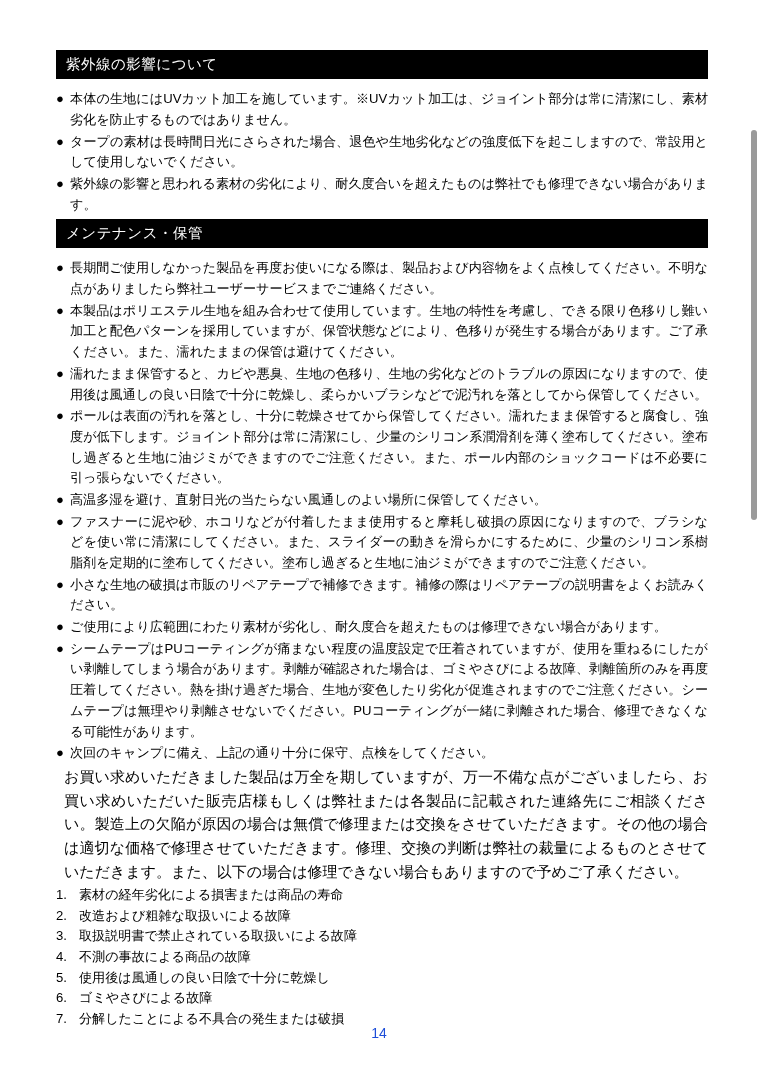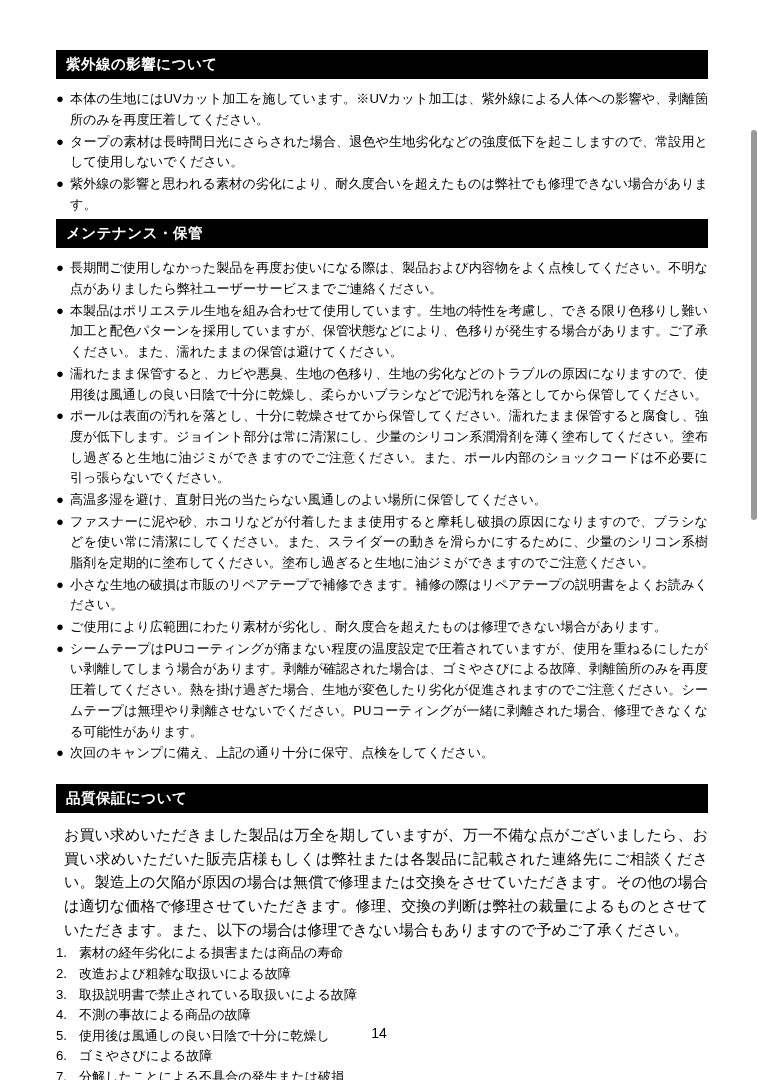--- a/index.html
+++ b/index.html
@@ -22,21 +22,21 @@
   }
   .page-inner {
     position: absolute;
     left: 56px;
     top: 50px;
     width: 652px;
   }
   .section-header {
     background: #000000;
     color: #ffffff;
-    font-weight: bold;
+    font-weight: normal;
     font-size: 14.5px;
     letter-spacing: 0.5px;
     padding: 5px 16px 6px 10px;
     margin: 0 0 10px 0;
     line-height: 1.25;
   }
   .section-header.second { margin-top: 4px; }
   .section-header.third { margin-top: 20px; }
 
   .bullet-list {
@@ -80,21 +80,21 @@
     width: 23px;
     flex: 0 0 23px;
   }
   .page-number {
     position: absolute;
     left: 0;
     right: 0;
     bottom: 39px;
     text-align: center;
     font-size: 14px;
-    color: #000000;
+    color: #1d4ed8;
   }
   .scrollbar {
     position: absolute;
     right: 0;
     top: 0;
     width: 8px;
     height: 1080px;
     background: transparent;
   }
   .scrollbar .thumb {
@@ -108,40 +108,39 @@
   }
 </style>
 </head>
 <body>
 
 <div class="page">
   <div class="page-inner">
 
     <div class="section-header">紫外線の影響について</div>
     <ul class="bullet-list">
-      <li><span class="dot">●</span><span>本体の生地にはUVカット加工を施しています。※UVカット加工は、紫外線による人体への影響や、剥離箇所のみを再度圧着してください。</span></li>
+      <li><span class="dot">●</span><span>本体の生地にはUVカット加工を施しています。※UVカット加工は、ジョイント部分は常に清潔にし、素材劣化を防止するものではありません。</span></li>
       <li><span class="dot">●</span><span>タープの素材は長時間日光にさらされた場合、退色や生地劣化などの強度低下を起こしますので、常設用として使用しないでください。</span></li>
       <li><span class="dot">●</span><span>紫外線の影響と思われる素材の劣化により、耐久度合いを超えたものは弊社でも修理できない場合があります。</span></li>
     </ul>
 
     <div class="section-header second">メンテナンス・保管</div>
     <ul class="bullet-list">
       <li><span class="dot">●</span><span>長期間ご使用しなかった製品を再度お使いになる際は、製品および内容物をよく点検してください。不明な点がありましたら弊社ユーザーサービスまでご連絡ください。</span></li>
       <li><span class="dot">●</span><span>本製品はポリエステル生地を組み合わせて使用しています。生地の特性を考慮し、できる限り色移りし難い加工と配色パターンを採用していますが、保管状態などにより、色移りが発生する場合があります。ご了承ください。また、濡れたままの保管は避けてください。</span></li>
       <li><span class="dot">●</span><span>濡れたまま保管すると、カビや悪臭、生地の色移り、生地の劣化などのトラブルの原因になりますので、使用後は風通しの良い日陰で十分に乾燥し、柔らかいブラシなどで泥汚れを落としてから保管してください。</span></li>
       <li><span class="dot">●</span><span>ポールは表面の汚れを落とし、十分に乾燥させてから保管してください。濡れたまま保管すると腐食し、強度が低下します。ジョイント部分は常に清潔にし、少量のシリコン系潤滑剤を薄く塗布してください。塗布し過ぎると生地に油ジミができますのでご注意ください。また、ポール内部のショックコードは不必要に引っ張らないでください。</span></li>
       <li><span class="dot">●</span><span>高温多湿を避け、直射日光の当たらない風通しのよい場所に保管してください。</span></li>
       <li><span class="dot">●</span><span>ファスナーに泥や砂、ホコリなどが付着したまま使用すると摩耗し破損の原因になりますので、ブラシなどを使い常に清潔にしてください。また、スライダーの動きを滑らかにするために、少量のシリコン系樹脂剤を定期的に塗布してください。塗布し過ぎると生地に油ジミができますのでご注意ください。</span></li>
       <li><span class="dot">●</span><span>小さな生地の破損は市販のリペアテープで補修できます。補修の際はリペアテープの説明書をよくお読みください。</span></li>
       <li><span class="dot">●</span><span>ご使用により広範囲にわたり素材が劣化し、耐久度合を超えたものは修理できない場合があります。</span></li>
       <li><span class="dot">●</span><span>シームテープはPUコーティングが痛まない程度の温度設定で圧着されていますが、使用を重ねるにしたがい剥離してしまう場合があります。剥離が確認された場合は、ゴミやさびによる故障、剥離箇所のみを再度圧着してください。熱を掛け過ぎた場合、生地が変色したり劣化が促進されますのでご注意ください。シームテープは無理やり剥離させないでください。PUコーティングが一緒に剥離された場合、修理できなくなる可能性があります。</span></li>
       <li><span class="dot">●</span><span>次回のキャンプに備え、上記の通り十分に保守、点検をしてください。</span></li>
     </ul>
 
-    <div class="section-header third">品質保証について</div>
     <p class="para">お買い求めいただきました製品は万全を期していますが、万一不備な点がございましたら、お買い求めいただいた販売店様もしくは弊社または各製品に記載された連絡先にご相談ください。製造上の欠陥が原因の場合は無償で修理または交換をさせていただきます。その他の場合は適切な価格で修理させていただきます。修理、交換の判断は弊社の裁量によるものとさせていただきます。また、以下の場合は修理できない場合もありますので予めご了承ください。</p>
     <ol class="num-list">
       <li>
           <span class="num">1.</span>
           <span>素材の経年劣化による損害または商品の寿命</span>
         </li>
       <li>
           <span class="num">2.</span>
           <span>改造および粗雑な取扱いによる故障</span>
         </li>

